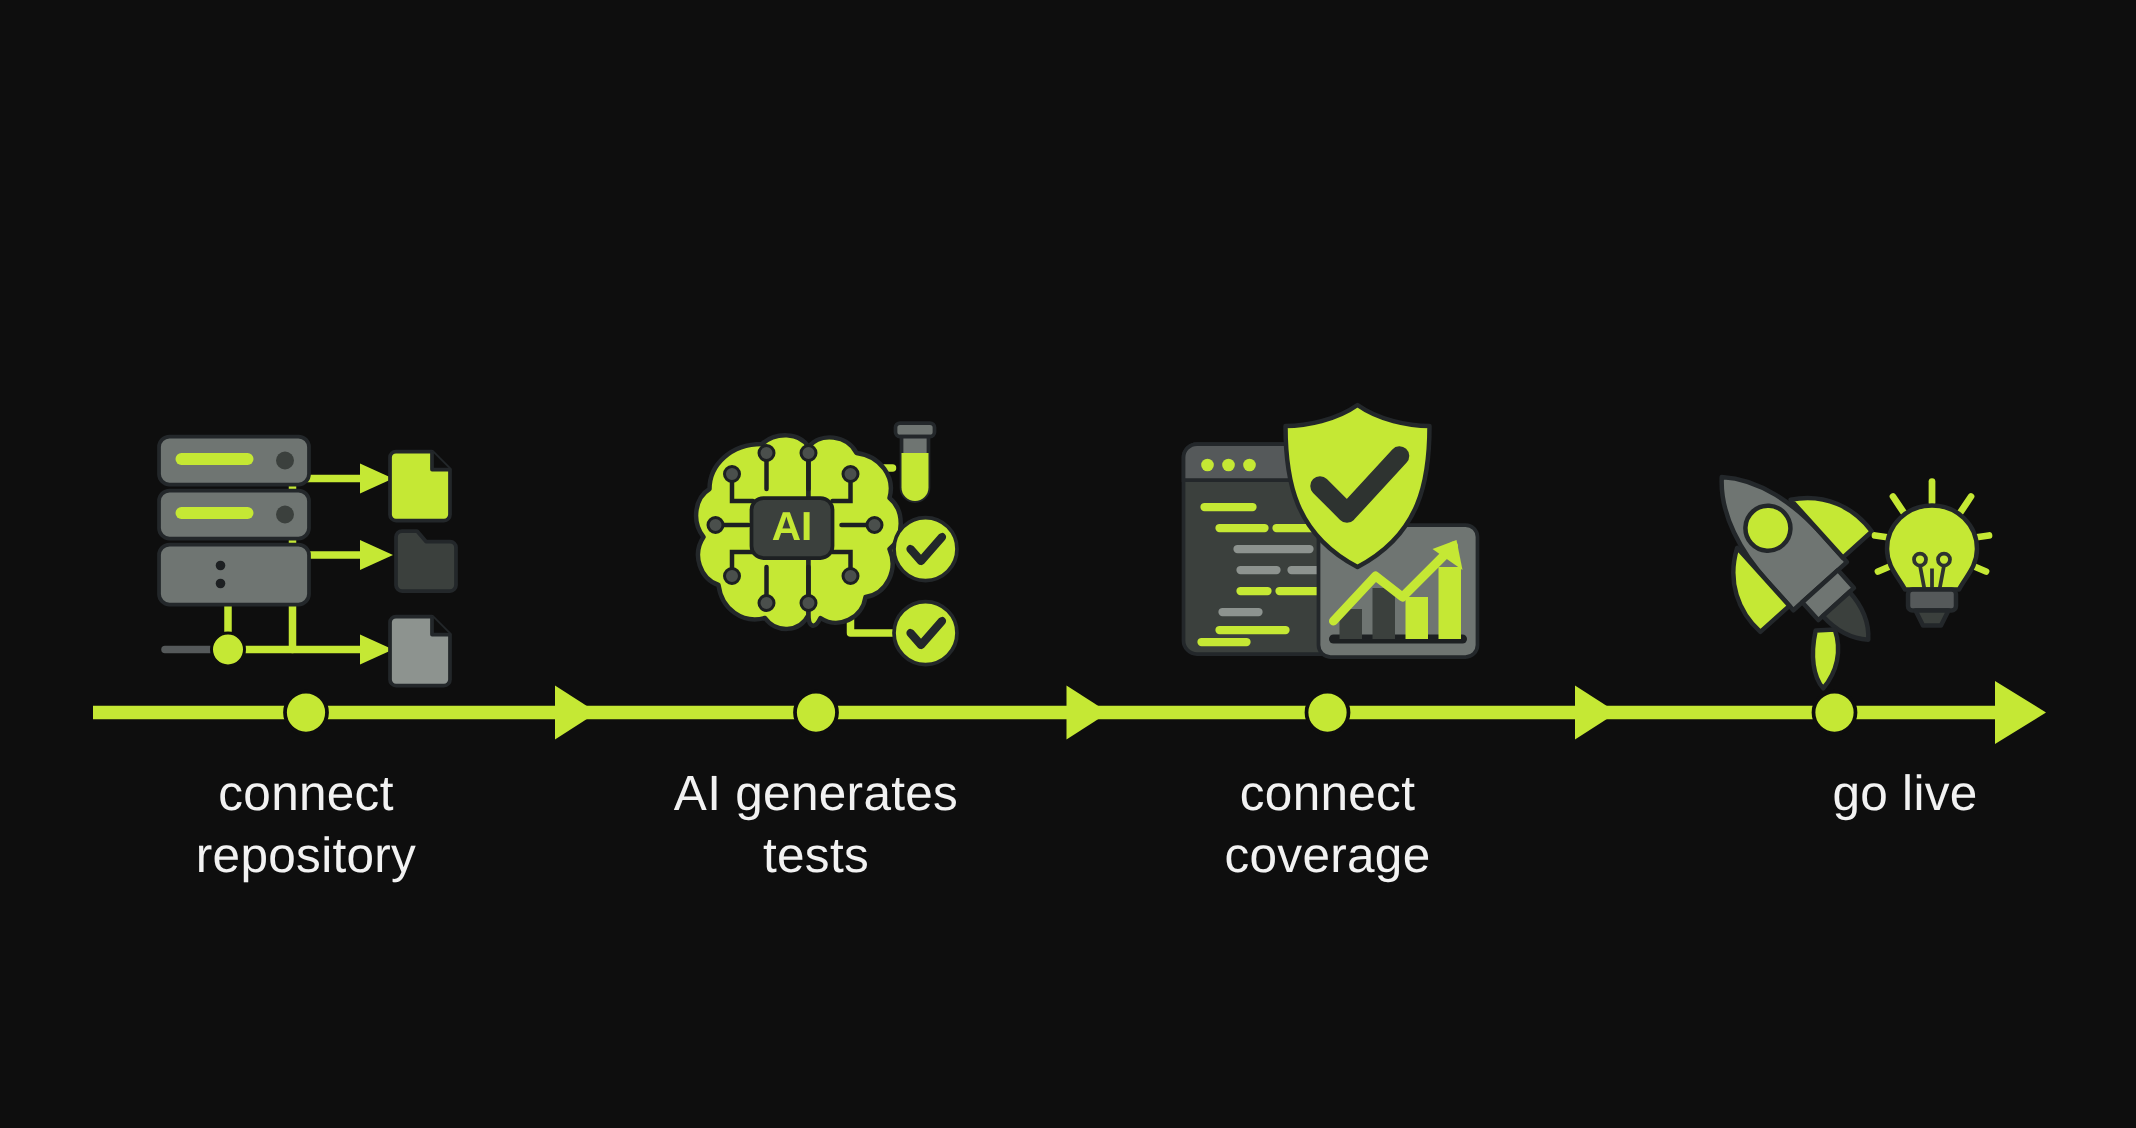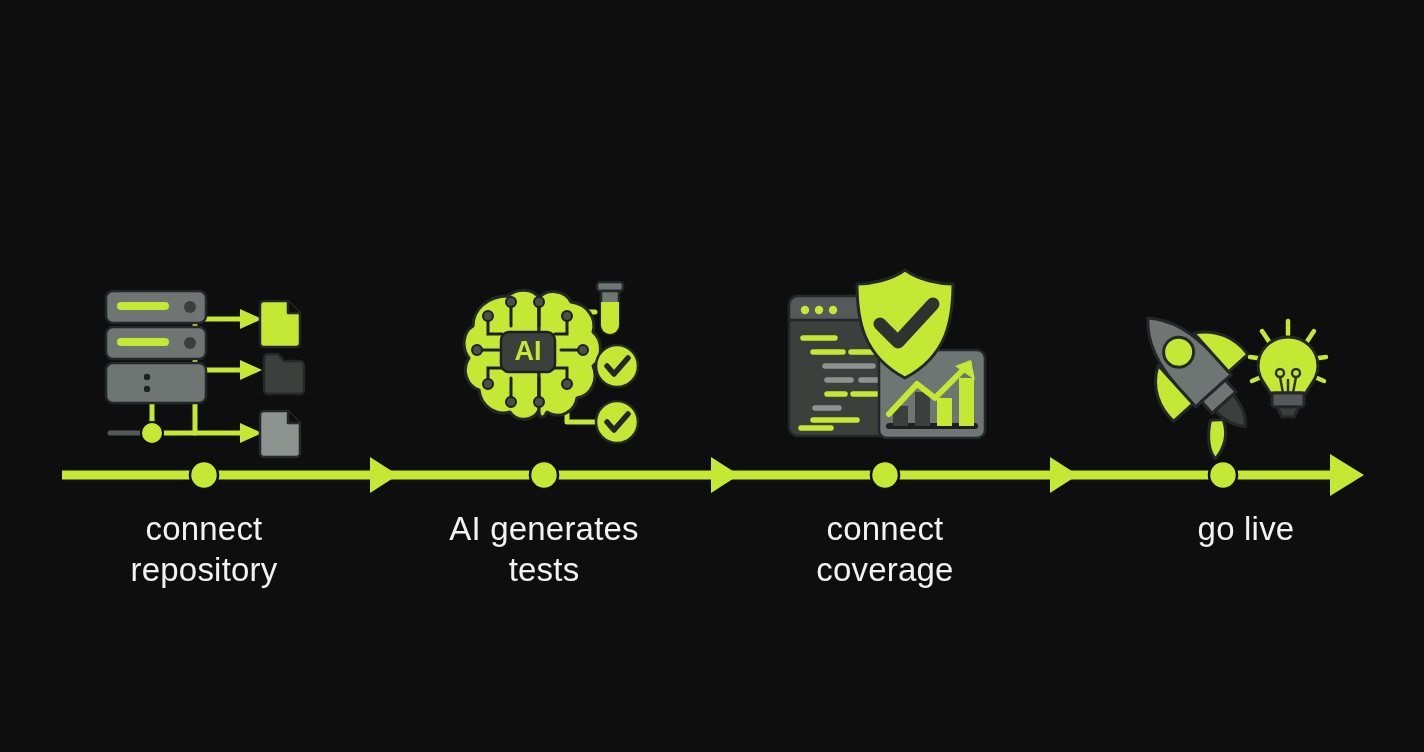--- a/index.html
+++ b/index.html
@@ -277,15 +277,15 @@
 
   <div class="step-label" style="left:54px; top:508px; width:300px;">connect
 repository</div>
 
   <div class="step-label" style="left:394px; top:508px; width:300px;">AI generates
 tests</div>
 
   <div class="step-label" style="left:735px; top:508px; width:300px;">connect
 coverage</div>
 
-  <div class="step-label" style="left:1096px; top:508px; width:300px;text-align:center;">go live</div>
+  <div class="step-label" style="left:1120px; top:508px; width:300px;text-align:center;">go live</div>
 
 </div>
 
 </body></html>

